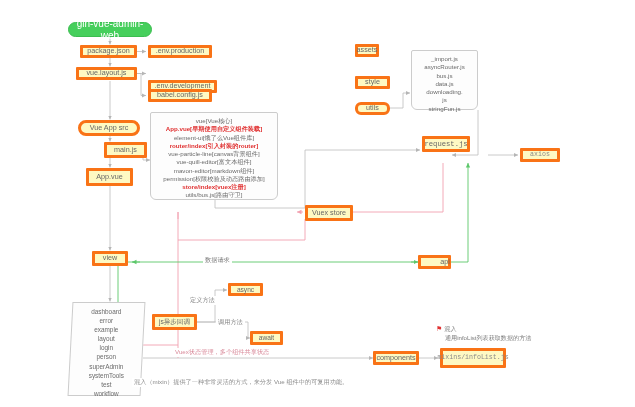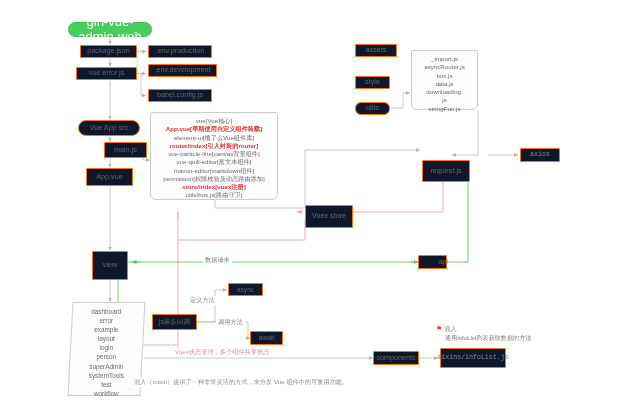--- a/index.html
+++ b/index.html
@@ -6,30 +6,30 @@
   body{
     width:635px;height:407px;position:relative;overflow:hidden;
     font-family:"Liberation Sans","DejaVu Sans",sans-serif;
     color:#555;
   }
   #canvas{position:absolute;inset:0;width:635px;height:407px;}
   svg.wires{position:absolute;left:0;top:0;width:635px;height:407px;pointer-events:none;}
 
   .node{
     position:absolute;box-sizing:border-box;
-    background:#0f172a;border:1px solid #f97316;
+    background:#fef9c3;border:3px solid #f97316;
     display:flex;align-items:center;justify-content:center;
     text-align:center;color:#666;
     font-size:7.2px;line-height:1.15;
     border-radius:1px;
     padding:1px 3px;
   }
   .node.start{
     background:#46cf5c;border:1px solid #3bbd50;color:#ffffff;
-    border-radius:11px;font-size:13px;
+    border-radius:11px;font-size:10px;
     box-shadow:0 0 0 0 rgba(0,0,0,0);
   }
   .node.round{border-radius:9px;}
   .node.mono{font-family:"Liberation Mono","DejaVu Sans Mono",monospace;font-size:6.6px;color:#8a8a8a;}
   .node.tiny{font-size:6.6px;}
 
   
   .note{
     position:absolute;box-sizing:border-box;
     background:#fdfdfd;border:1px solid #cccccc;
@@ -142,47 +142,47 @@
       <path d="M140,262 L132,262" marker-end="url(#agg)"></path>
       <path d="M118,330 L110,330" marker-end="url(#agg)"></path>
       <path d="M118,330 L118,262"></path>
     </g>
   </svg>
 
   <div class="node start" style="left:68px;top:22px;width:84px;height:15px;">gin-vue-admin-web</div>
 
   <div class="node" style="left:80px;top:45px;width:57px;height:13px;">package.json</div>
 
-  <div class="node" style="left:76px;top:67px;width:61px;height:13px;">vue.error.js</div>
+  <div class="node" style="left:76px;top:67px;width:61px;height:13px;">vue.layout.js</div>
 
   <div class="node" style="left:148px;top:45px;width:64px;height:13px;">.env.production</div>
 
-  <div class="node" style="left:148px;top:64px;width:69px;height:13px;">.env.development</div>
+  <div class="node" style="left:148px;top:80px;width:69px;height:13px;">.env.development</div>
 
   <div class="node" style="left:148px;top:89px;width:64px;height:13px;">babel.config.js</div>
 
   <div class="node round" style="left:78px;top:120px;width:62px;height:16px;">Vue App src</div>
 
   <div class="node" style="left:104px;top:142px;width:43px;height:16px;">main.js</div>
 
   <div class="node" style="left:86px;top:168px;width:47px;height:18px;">App.vue</div>
 
-  <div class="node" style="left:92px;top:251px;width:36px;height:29px;">view</div>
-
-  <div class="node" style="left:355px;top:44px;width:42px;height:13px;">assets</div>
+  <div class="node" style="left:92px;top:251px;width:36px;height:15px;">view</div>
+
+  <div class="node" style="left:355px;top:44px;width:24px;height:13px;">assets</div>
 
   <div class="node" style="left:355px;top:76px;width:35px;height:13px;">style</div>
 
   <div class="node" style="left:355px;top:102px;width:35px;height:13px;border-radius:6px;">utils</div>
 
-  <div class="node" style="left:422px;top:160px;width:48px;height:22px;">request.js</div>
+  <div class="node" style="left:422px;top:136px;width:48px;height:16px;font-family:Liberation Mono, monospace;">request.js</div>
 
   <div class="node mono" style="left:520px;top:148px;width:40px;height:14px;">axios</div>
 
-  <div class="node" style="left:305px;top:205px;width:48px;height:23px;">Vuex store</div>
+  <div class="node" style="left:305px;top:205px;width:48px;height:16px;">Vuex store</div>
 
   <div class="node" style="left:418px;top:255px;width:26px;height:14px;padding-left:24px;">api</div>
 
   <div class="node tiny" style="left:228px;top:283px;width:35px;height:13px;">async</div>
 
   <div class="node tiny" style="left:250px;top:331px;width:33px;height:14px;">await</div>
 
   <div class="node tiny" style="left:152px;top:314px;width:45px;height:16px;">js异步回调</div>
 
   <div class="node" style="left:373px;top:351px;width:46px;height:14px;">components</div>

